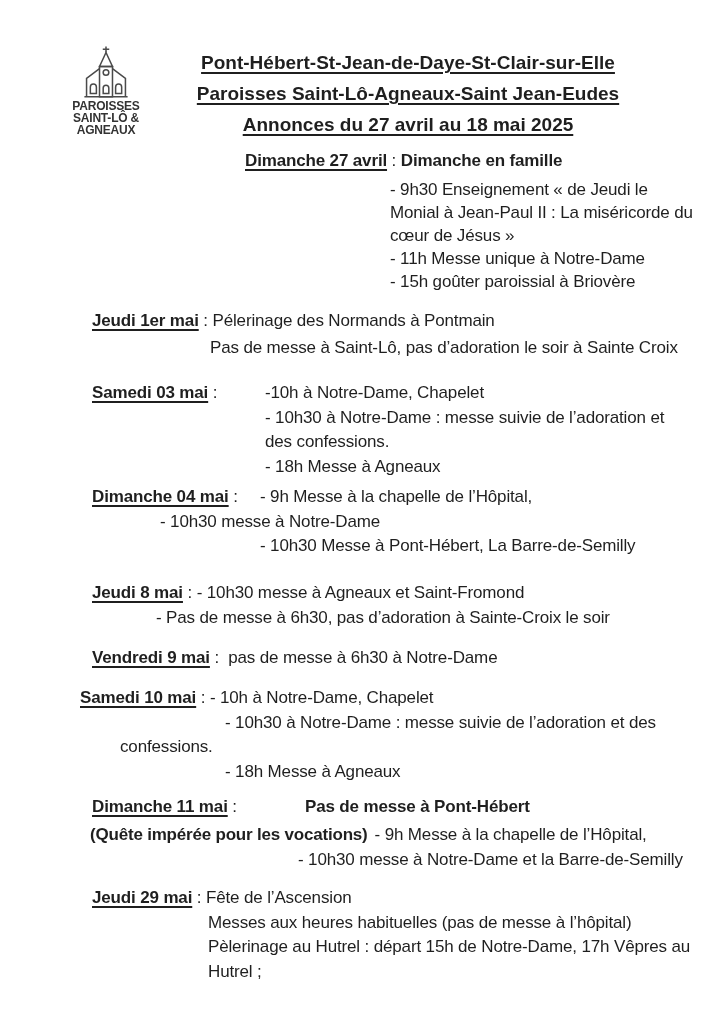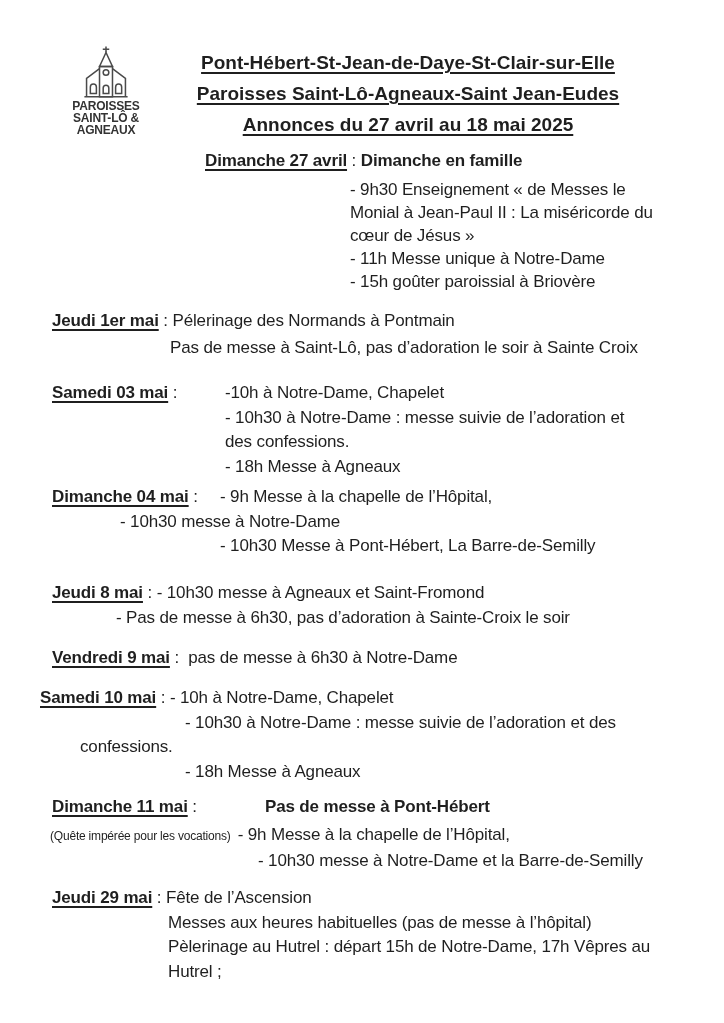--- a/index.html
+++ b/index.html
@@ -17,30 +17,30 @@
   .logo svg{display:block;margin:0 auto;}
   .logo-text{font-size:12px;font-weight:bold;letter-spacing:-0.2px;line-height:12px;color:#333;}
   .titles{position:absolute;left:98px;top:47px;width:620px;text-align:center;}
   .title-line{
     font-size:19px;font-weight:bold;line-height:31px;white-space:nowrap;
     text-decoration:underline;text-decoration-thickness:1.6px;text-underline-offset:3px;
   }
 
   
   .section{position:absolute;left:0;width:724px;}
-  .row{position:relative;line-height:24.5px;font-size:17px;letter-spacing:-0.15px;white-space:nowrap;}
+  .row{position:relative;line-height:24.5px;font-size:17px;letter-spacing:-0.15px;white-space:nowrap;margin-left:40px;}
   .row.tight{line-height:23px;}
   .date{
     font-weight:bold;
     text-decoration:underline;text-decoration-thickness:1.5px;text-underline-offset:3px;
   }
   .sep{white-space:pre;}
   .b{font-weight:bold;}
   .tab-abs{position:absolute;top:0;}
-  .small-note{font-size:12px;letter-spacing:-0.2px;}
+  .small-note{font-size:17px;letter-spacing:-0.2px;font-weight:bold;}
   .note-gap{display:inline-block;width:7px;}
 </style>
 </head>
 <body>
 
 <div class="page">
 
   <div class="logo">
     <span>
       <svg width="66" height="54" viewBox="0 0 60 50" fill="none" stroke="#4a4a4a" stroke-width="1.4">
@@ -63,21 +63,21 @@
 
   <div class="titles">
     <div class="title-line">Pont-Hébert-St-Jean-de-Daye-St-Clair-sur-Elle</div>
     <div class="title-line">Paroisses Saint-Lô-Agneaux-Saint Jean-Eudes</div>
     <div class="title-line">Annonces du 27 avril au 18 mai 2025</div>
   </div>
 
   <div class="section" style="top:149px">
     <div class="row" style="padding-left:205px"><span class="date">Dimanche 27 avril</span><span class="sep"> : </span><span class="b">Dimanche en famille</span></div>
     <div style="margin-top:4px">
-      <div class="row tight" style="padding-left:350px">- 9h30 Enseignement «  de Messes le</div>
+      <div class="row tight" style="padding-left:350px">- 9h30 Enseignement «  de Jeudi le</div>
       <div class="row tight" style="padding-left:350px">Monial à Jean-Paul II : La miséricorde du</div>
       <div class="row tight" style="padding-left:350px">cœur de Jésus »</div>
       <div class="row tight" style="padding-left:350px">- 11h Messe unique à Notre-Dame</div>
       <div class="row tight" style="padding-left:350px">- 15h goûter paroissial à Briovère</div>
     </div>
   </div>
 
   <div class="section" style="top:309px">
     <div class="row" style="padding-left:52px"><span class="date">Jeudi 1er mai</span><span class="sep"> : </span><span>Pélerinage des Normands à Pontmain</span></div>
     <div class="row" style="padding-left:170px;margin-top:2px">Pas de messe à Saint-Lô, pas d’adoration le soir à Sainte Croix</div>

